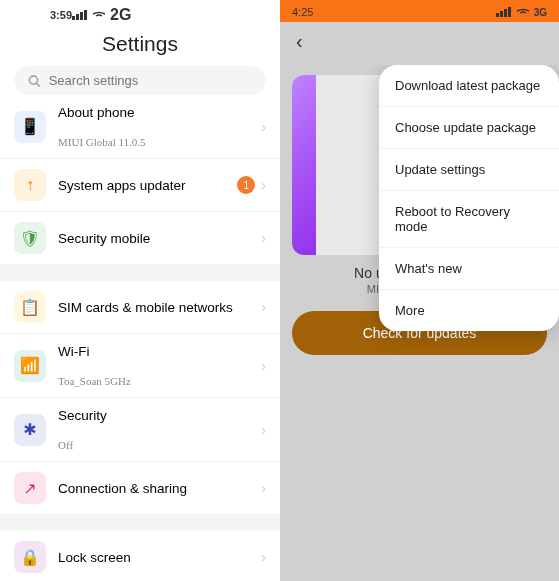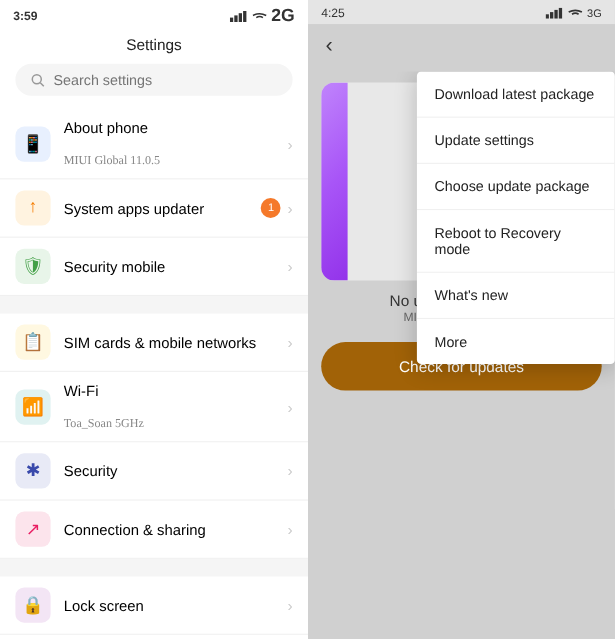--- a/index.html
+++ b/index.html
@@ -9,37 +9,37 @@
     .left-panel {
       width: 280px;
       height: 581px;
       background: #fff;
       display: flex;
       flex-direction: column;
       overflow: hidden;
     }
     .status-bar {
       display: flex;
-      justify-content: space-between;
       align-items: center;
       padding: 6px 12px 4px;
       font-size: 11px;
       color: #333;
+      margin-left: 38px;
     }
     .status-left { font-weight: 600; }
     .status-right { display: flex; gap: 4px; align-items: center; font-size: 11px; }
     .settings-title {
       text-align: center;
-      font-size: 14px;
+      font-size: 21px;
       font-weight: 500;
       padding: 4px 0 10px;
       color: #222;
     }
     .search-bar {
-      margin: 0 14px 12px;
+      margin: 0 14px 0;
       background: #f5f5f5;
       border-radius: 22px;
       display: flex;
       align-items: center;
       padding: 7px 14px;
       gap: 8px;
     }
     .search-bar input {
       border: none;
       background: transparent;
@@ -95,21 +95,21 @@
       display: flex;
       flex-direction: column;
     }
     .right-status-bar {
       display: flex;
       justify-content: space-between;
       align-items: center;
       padding: 6px 12px 4px;
       font-size: 11px;
       color: #333;
-      background: #e5e5e5;
+      background: #f97316;
     }
     .right-top-bar {
       display: flex;
       align-items: center;
       padding: 4px 12px 8px;
       background: #d0d0d0;
     }
     .back-btn { font-size: 20px; color: #333; cursor: pointer; padding: 4px; }
     .right-content {
       flex: 1;
@@ -163,21 +163,21 @@
       width: calc(100% - 24px);
     }
 
     
     .dropdown-menu {
       position: absolute;
       top: 0;
       right: 0;
       width: 180px;
       background: #fff;
-      border-radius: 4px;
+      border-radius: 18px;
       box-shadow: 0 4px 20px rgba(0,0,0,0.2);
       z-index: 100;
       overflow: hidden;
     }
     .dropdown-item {
       padding: 13px 16px;
       font-size: 13px;
       color: #222;
       cursor: pointer;
       border-bottom: 1px solid #f0f0f0;
@@ -261,20 +261,21 @@
         <div class="item-text">
           <div class="item-title">Wi-Fi</div>
           <div class="item-subtitle">Toa_Soan 5GHz</div>
         </div>
         <span class="item-chevron">›</span>
       </div>
       <div class="settings-item">
         <div class="item-icon icon-indigo">✱</div>
         <div class="item-text">
           <div class="item-title">Security</div>
+          <div class="item-subtitle">Off</div>
         </div>
         <span class="item-chevron">›</span>
       </div>
       <div class="settings-item">
         <div class="item-icon icon-red">↗</div>
         <div class="item-text">
           <div class="item-title">Connection &amp; sharing</div>
         </div>
         <span class="item-chevron">›</span>
       </div>
@@ -304,40 +305,40 @@
           <rect x="0" y="6" width="3" height="4" fill="#333"></rect>
           <rect x="4" y="4" width="3" height="6" fill="#333"></rect>
           <rect x="8" y="2" width="3" height="8" fill="#333"></rect>
           <rect x="12" y="0" width="3" height="10" fill="#333"></rect>
         </svg>
       <svg width="14" height="10">
           <path d="M7 8 L7 8" stroke="#333" stroke-width="2" fill="none"></path>
           <path d="M4 6 Q7 4 10 6" stroke="#333" stroke-width="1.5" fill="none"></path>
           <path d="M1 4 Q7 1 13 4" stroke="#333" stroke-width="1.5" fill="none"></path>
         </svg>
-      <span style="font-size:10px;font-weight:400;">3G</span>
+      <span style="font-size:10px;font-weight:700;">3G</span>
     </span>
   </div>
   <div class="right-top-bar">
     <span class="back-btn">‹</span>
   </div>
   <div class="right-content">
     <div class="update-preview">
       <div class="update-preview-bar"></div>
     </div>
     <div class="no-updates-section">
       <div class="no-updates-text">No updates available</div>
       <div class="no-updates-sub">MIUI 11.0.5.0 | Stable</div>
     </div>
     <button class="check-updates-btn">Check for updates</button>
 
     
     <div class="dropdown-menu">
 
     <div class="dropdown-item">Download latest package</div>
+        <div class="dropdown-item">Choose update package</div>
         <div class="dropdown-item">Update settings</div>
-        <div class="dropdown-item">Choose update package</div>
         <div class="dropdown-item">Reboot to Recovery mode</div>
         <div class="dropdown-item">What's new</div>
         <div class="dropdown-item">More</div>
       </div>
   </div>
 </div>
 
 </body></html>

